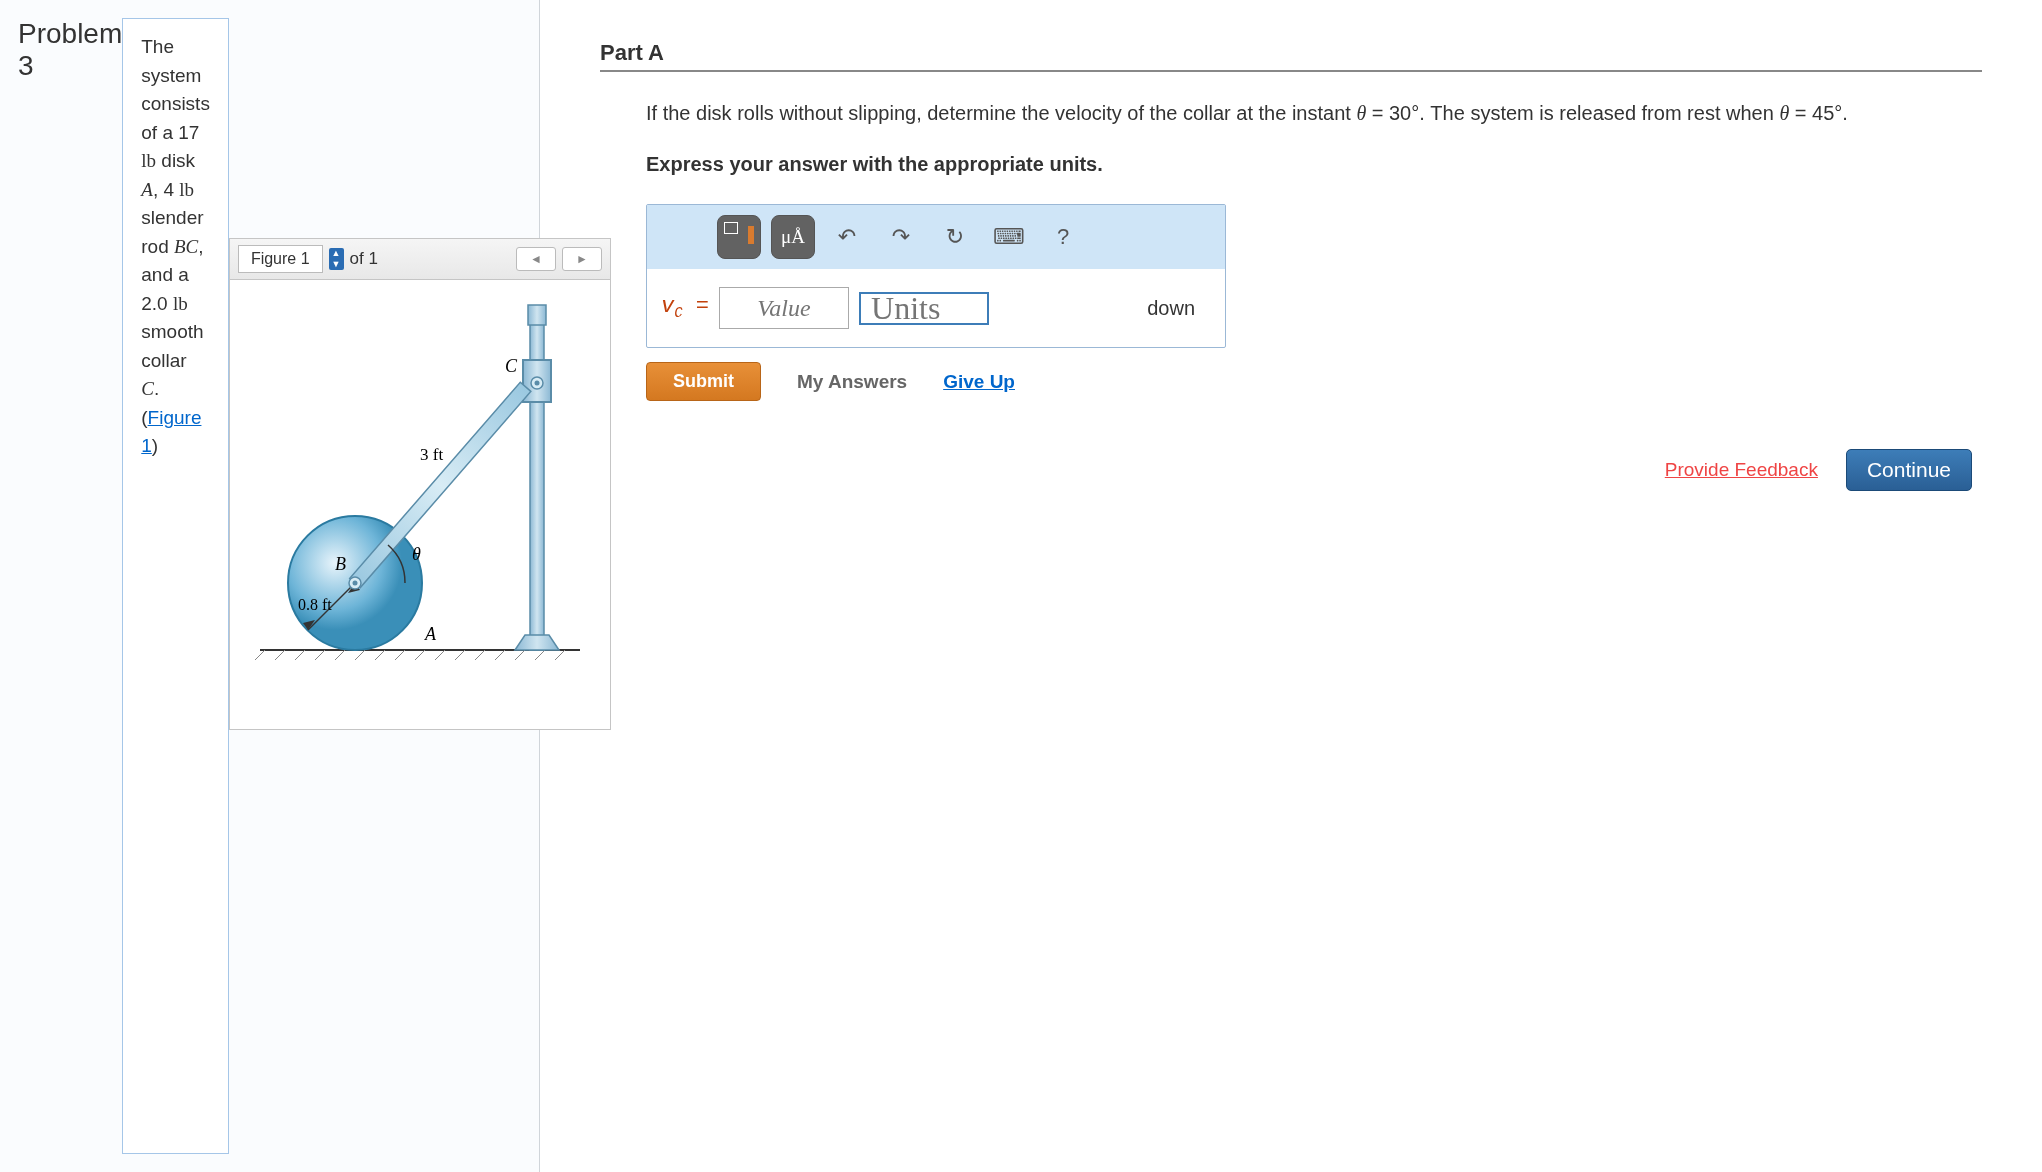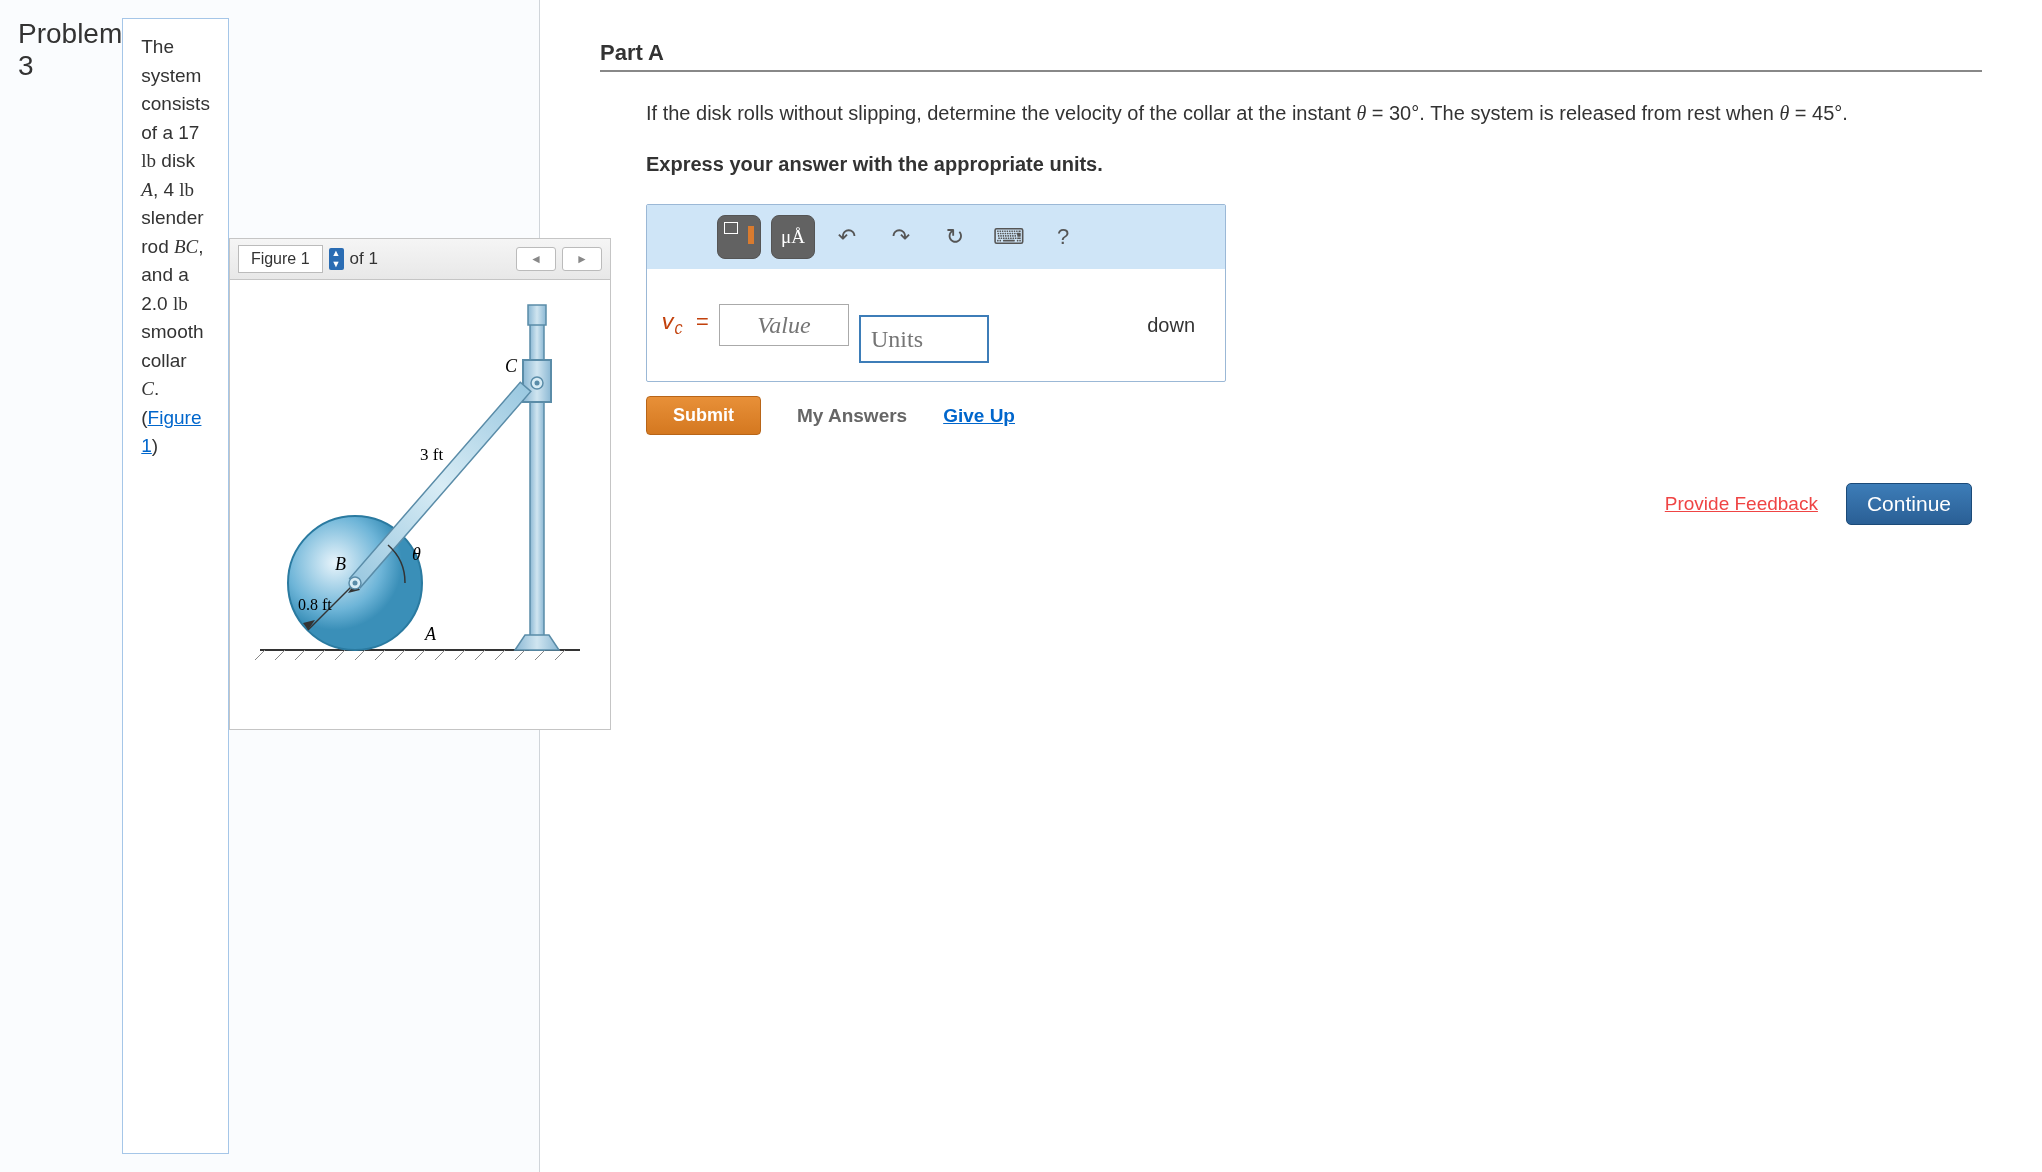--- a/index.html
+++ b/index.html
@@ -30,21 +30,21 @@
     .tool-btn { width: 44px; height: 44px; background: #626262; border: 1px solid #555; border-radius: 8px; display: flex; align-items: center; justify-content: center; color: #fff; font-size: 18px; cursor: pointer; }
     .tool-btn.light { background: transparent; border: none; color: #555; font-size: 22px; }
     .tool-templates { position: relative; }
     .tool-templates::before { content: ''; position: absolute; top: 6px; left: 6px; width: 12px; height: 10px; border: 1.5px solid #fff; }
     .tool-templates::after { content: ''; position: absolute; top: 10px; right: 6px; width: 6px; height: 18px; background: #d97b2f; }
     .tool-units { font-family: 'Times New Roman', serif; font-size: 19px; }
     .input-row { display: flex; align-items: center; padding: 18px 10px; gap: 10px; }
     .var-label { font-family: Liberation Mono, monospace; font-style: italic; font-size: 22px; color: #c2410c; margin-left: 4px; }
     .var-label .sub { font-size: 14px; vertical-align: sub; }
     .answer-input { width: 130px; height: 42px; border: 1px solid #aaa; font-family: 'Times New Roman', serif; font-style: italic; font-size: 24px; color: #999; padding: 0 10px; text-align: center; }
-    .units-input { width: 130px; height: 48px; border: 2px solid #3d7db8; font-family: 'Times New Roman', serif; font-size: 24px; color: #999; padding: 0 10px; margin-top: 28px; }
+    .units-input { width: 130px; height: 33px; border: 2px solid #3d7db8; font-family: 'Times New Roman', serif; font-size: 32px; color: #999; padding: 0 10px; }
     .direction-label { margin-left: auto; margin-right: 20px; font-size: 20px; color: #333; }
     .action-row { display: flex; align-items: center; margin-left: 46px; margin-top: 14px; gap: 36px; }
     .submit-btn { background: linear-gradient(#e89038, #d47820); color: #fff; font-weight: bold; border: 1px solid #b86518; border-radius: 4px; padding: 8px 26px; font-size: 18px; cursor: pointer; }
     .my-answers { font-size: 19px; font-weight: bold; color: #666; }
     .giveup-link { color: #0066cc; text-decoration: underline; font-weight: bold; font-size: 19px; cursor: pointer; }
     .bottom-actions { display: flex; justify-content: flex-end; align-items: center; gap: 28px; margin-top: 48px; margin-right: 10px; }
     .feedback-link { color: #ef4444; text-decoration: underline; font-size: 19px; cursor: pointer; }
     .continue-btn { background: linear-gradient(#3d7db8, #2a5f95); color: #fff; font-size: 21px; border: 1px solid #1b4a78; border-radius: 5px; padding: 8px 20px; cursor: pointer; }
     .diagram-svg { width: 340px; height: 400px; }
   </style>

